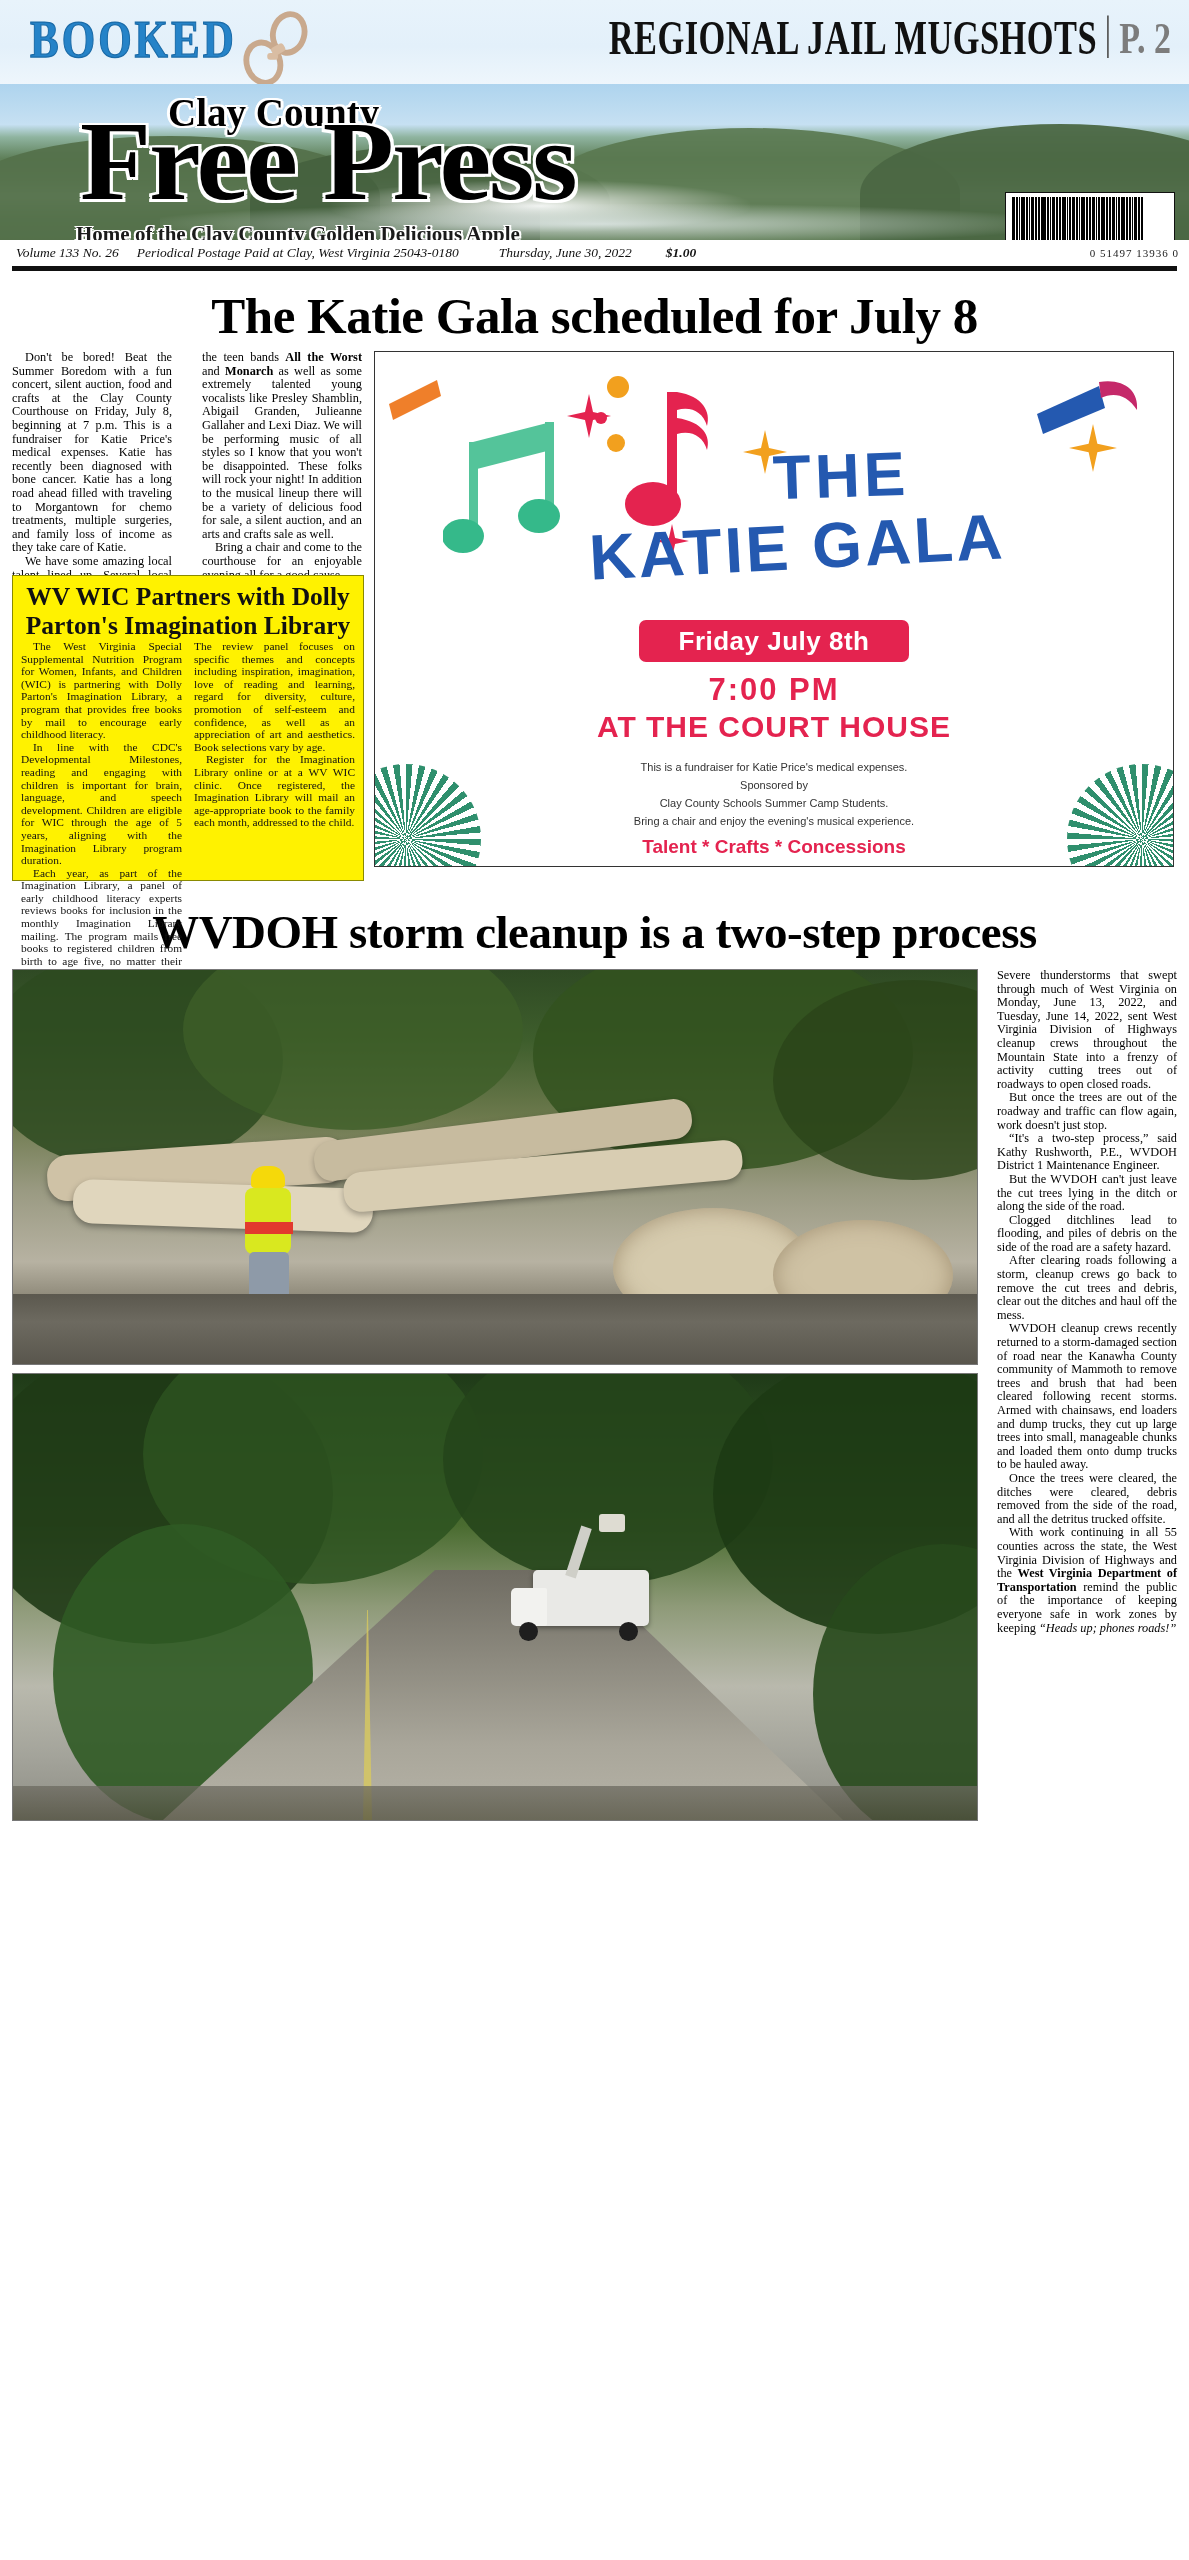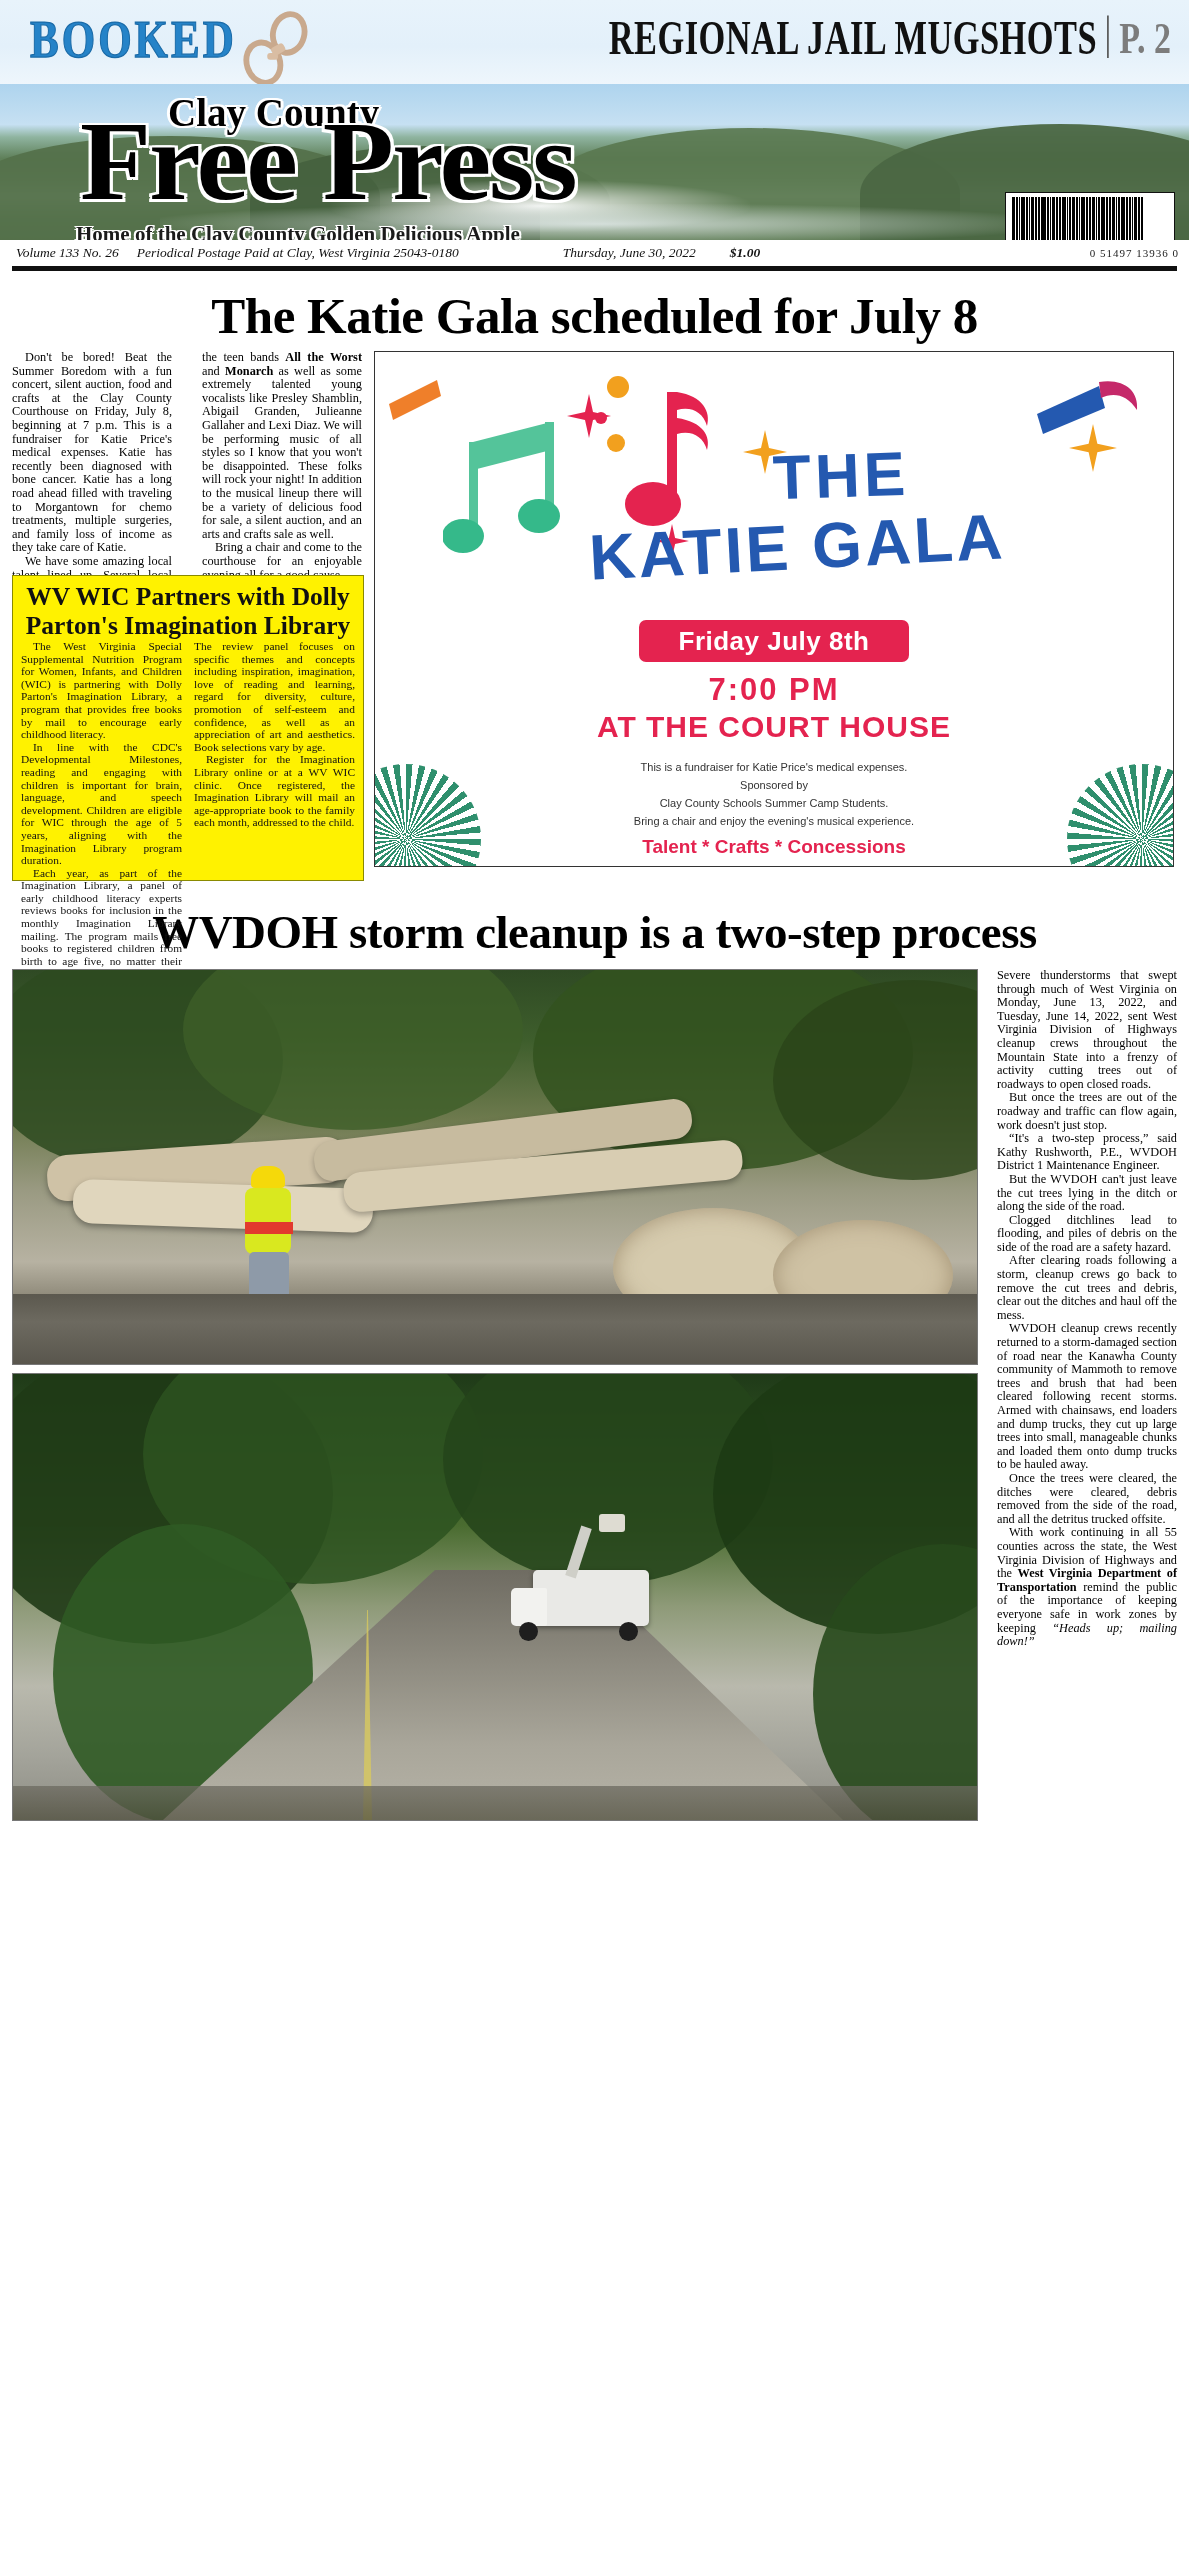--- a/index.html
+++ b/index.html
@@ -103,21 +103,21 @@
   
   .dateline{
     position:relative; width:1189px; height:26px;
     display:flex; align-items:center;
     font-family:"Liberation Serif", serif;
     font-style:italic; font-size:13.5px; color:#111;
     padding:0 10px; background:#fff;
   }
   .dl-vol{ margin-left:6px; }
   .dl-post{ margin-left:18px; }
-  .dl-date{ margin-left:104px; }
+  .dl-date{ margin-left:40px; }
   .dl-price{ margin-left:34px; font-weight:bold; font-style:italic; }
   .dl-bc{ margin-left:auto; font-style:normal; font-size:11px; letter-spacing:1px; color:#222;}
 
   .thick-rule{ width:1165px; margin:0 12px; height:5px; background:#111; }
 
   
   .headline1{
     text-align:center;
     font-family:"Liberation Serif", serif;
     font-weight:bold; font-size:51px; color:#000;
@@ -500,16 +500,16 @@
   <div class="rcol">
     <div class="rtext">
       <p style="text-indent:0">Severe thunderstorms that swept through much of West Virginia on Monday, June 13, 2022, and Tuesday, June 14, 2022, sent West Virginia Division of Highways cleanup crews throughout the Mountain State into a frenzy of activity cutting trees out of roadways to open closed roads.</p>
       <p>But once the trees are out of the roadway and traffic can flow again, work doesn't just stop.</p>
       <p>“It's a two-step process,” said Kathy Rushworth, P.E., WVDOH District 1 Maintenance Engineer.</p>
       <p>But the WVDOH can't just leave the cut trees lying in the ditch or along the side of the road.</p>
       <p>Clogged ditchlines lead to flooding, and piles of debris on the side of the road are a safety hazard.</p>
       <p>After clearing roads following a storm, cleanup crews go back to remove the cut trees and debris, clear out the ditches and haul off the mess.</p>
       <p>WVDOH cleanup crews recently returned to a storm-damaged section of road near the Kanawha County community of Mammoth to remove trees and brush that had been cleared following recent storms. Armed with chainsaws, end loaders and dump trucks, they cut up large trees into small, manageable chunks and loaded them onto dump trucks to be hauled away.</p>
       <p>Once the trees were cleared, the ditches were cleared, debris removed from the side of the road, and all the detritus trucked offsite.</p>
-      <p><span>With work continuing in all 55 counties across the state, the West Virginia Division of Highways and the </span><b>West Virginia Department of Transportation</b><span> remind the public of the importance of keeping everyone safe in work zones by keeping </span><i>“Heads up; mailing down!”</i></p>
+      <p><span>With work continuing in all 55 counties across the state, the West Virginia Division of Highways and the </span><b>West Virginia Department of Transportation</b><span> remind the public of the importance of keeping everyone safe in work zones by keeping </span><i>“Heads up; phones roads!”</i></p>
     </div>
   </div>
 </div>
 
 </body></html>

